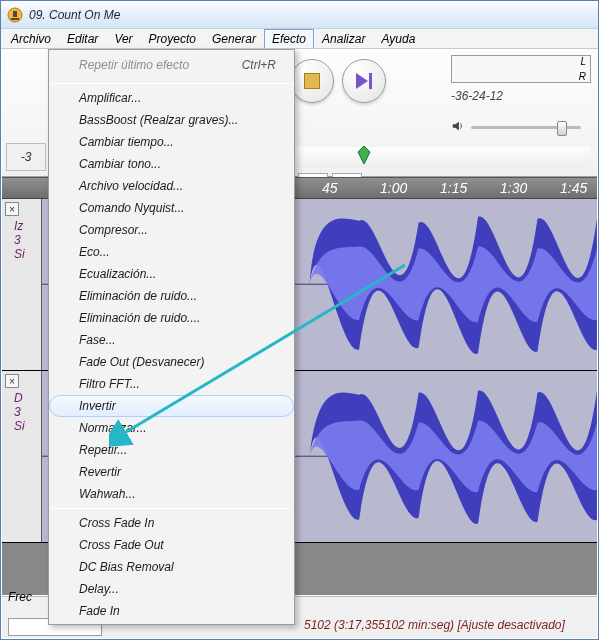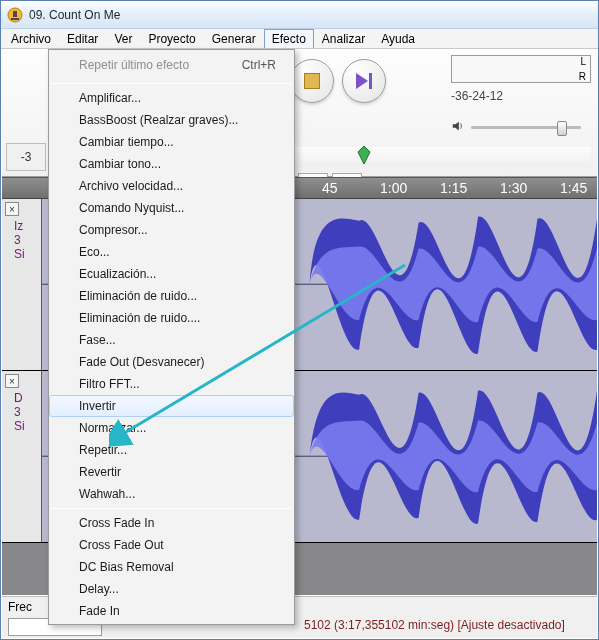--- a/index.html
+++ b/index.html
@@ -1,17 +1,17 @@
 <!DOCTYPE html>
 <html><head>
 <meta charset="utf-8">
 <style>
   * { box-sizing: border-box; margin: 0; padding: 0; font-family: "Segoe UI", Tahoma, sans-serif; font-size: 12px; }
   html, body { width: 599px; height: 640px; overflow: hidden; }
-  .window { width: 599px; height: 640px; background: #fff; border: 1px solid #5a7fb0; position: relative; }
+  .window { width: 599px; height: 640px; background: #fff; border: 1px solid #5a7fb0; position: relative; font-style: italic; }
   .titlebar { height: 28px; background: linear-gradient(#fdfefe, #e8f1fb 40%, #d6e5f5); border-bottom: 1px solid #bcd0e8; display: flex; align-items: center; padding: 0 6px; }
   .titlebar .app-icon { width: 16px; height: 16px; margin-right: 6px; flex-shrink: 0; }
   .titlebar .title { color: #1b2530; font-size: 12px; }
   .menubar { height: 20px; background: #f4f4f4; border-bottom: 1px solid #c9c9c9; display: flex; align-items: stretch; padding: 0 2px; }
   .menubar .menu-item { padding: 2px 8px; line-height: 16px; color: #000; cursor: default; }
   .menubar .menu-item.open { border: 1px solid #7da2ce; border-bottom: none; background: #f3f7fd; padding: 1px 7px 2px 7px; position: relative; z-index: 50; }
   .toolbar-area { position: absolute; left: 1px; right: 1px; top: 48px; height: 128px; background: linear-gradient(#fdfdfd, #f1f1f1); border-bottom: 1px solid #a0a0a0; }
   .transport { position: absolute; left: 288px; top: 10px; display: flex; gap: 8px; align-items: center; }
   .tbtn { width: 44px; height: 44px; border-radius: 50%; background: radial-gradient(circle at 30% 25%, #fff, #e4e4e4); border: 1px solid #9a9a9a; box-shadow: 0 2px 3px rgba(0,0,0,.15), inset 0 1px 0 #fff; display: flex; align-items: center; justify-content: center; }
   .tbtn.stop::before { content: ""; width: 14px; height: 14px; background: #e2b752; border: 1px solid #a77f1d; }
@@ -39,24 +39,24 @@
   .track-head .xbtn { position: absolute; left: 3px; top: 3px; width: 14px; height: 14px; border: 1px solid #888; background: #f6f6f6; display:flex; align-items:center; justify-content:center; font-size:10px; color:#333; }
   .track-head .lbl { position: absolute; left: 12px; top: 20px; color:#701a75; }
   .wave-wrap { flex: 1; position: relative; background: #b8b9cf; }
   .wave-wrap svg { position: absolute; inset: 0; }
   .dropdown { position: absolute; left: 47px; top: 48px; width: 247px; background: #f3f3f3; border: 1px solid #9b9b9b; box-shadow: 3px 3px 6px rgba(0,0,0,.25); z-index: 40; padding-bottom: 2px; }
   .dropdown .section-top { padding: 4px 0; }
   .dropdown .dd-item { height: 22px; line-height: 22px; padding: 0 22px 0 30px; color: #1b1b1b; position: relative; cursor: default; white-space: nowrap; }
   .dropdown .dd-item.disabled { color: #8e8e8e; }
   .dropdown .dd-item .accel { position: absolute; right: 18px; top: 0; color: #555; margin-left: 31px; }
   .dropdown .dd-sep { height: 1px; margin: 3px 2px; background: #d3d3d3; border-bottom: 1px solid #fff; }
-  .dropdown .dd-item.hover { background: linear-gradient(#f3f8ff,#e3efff); border: 1px solid #aecff7; border-radius: 3px; height: 22px; line-height: 20px; padding: 0 21px 0 29px; }
+  .dropdown .dd-item.hover { background: linear-gradient(#f3f8ff,#e3efff); border: 1px solid #aecff7; border-radius: 11px; height: 22px; line-height: 20px; padding: 0 21px 0 29px; }
   .arrow-annot { position: absolute; z-index: 60; pointer-events: none; }
   .statusbar { position: absolute; left: 1px; right: 1px; bottom: 1px; height: 42px; background: #f0f0f0; border-top: 1px solid #bcbcbc; }
-  .statusbar .rate-lbl { position: absolute; left: 6px; bottom: 24px; }
+  .statusbar .rate-lbl { position: absolute; left: 6px; bottom: 34px; }
   .statusbar .rate-box { position: absolute; left: 6px; bottom: 2px; width: 94px; height: 18px; border: 1px solid #9c9c9c; background: #fff; padding: 1px 4px; }
   .statusbar .sel-info { position: absolute; left: 302px; bottom: 4px; height: 16px; color: #7f1d1d; }
 </style>
 </head>
 <body>
 
 <div class="window">
 
   <div class="titlebar">
     <span class="app-icon">

